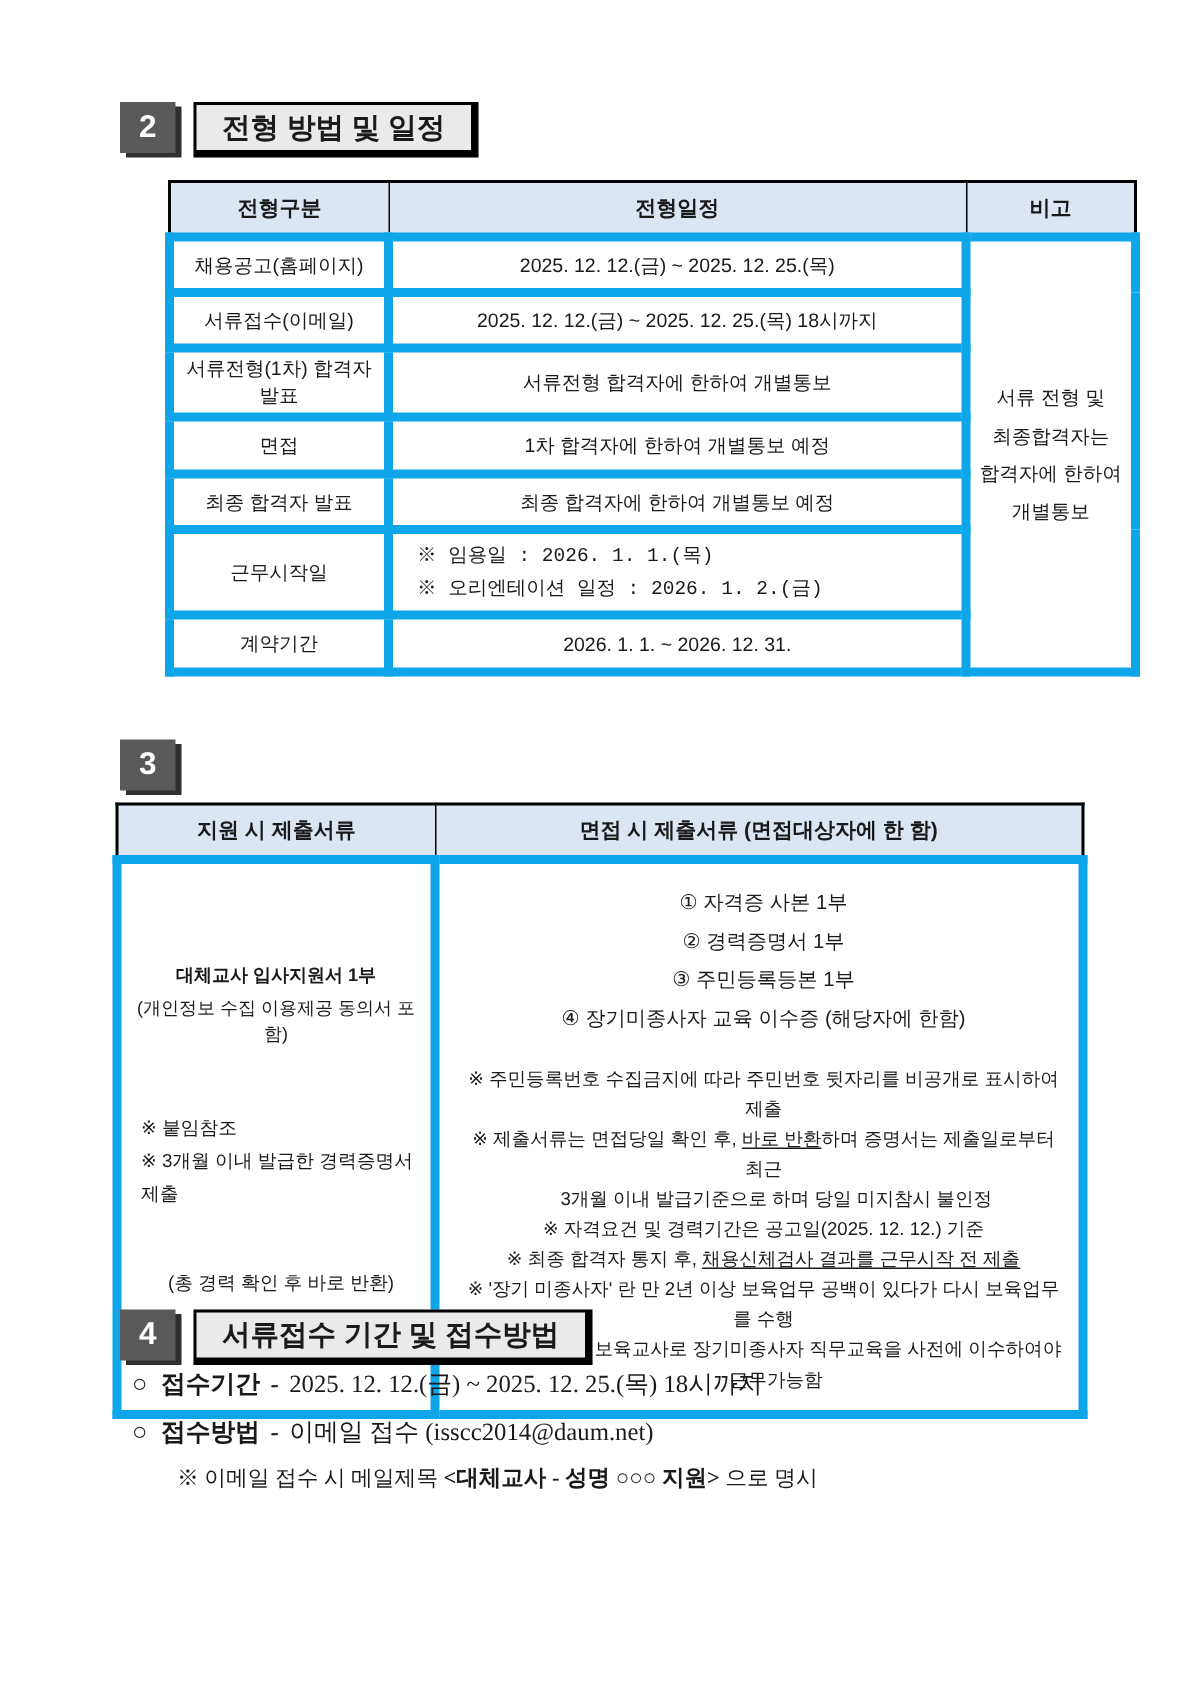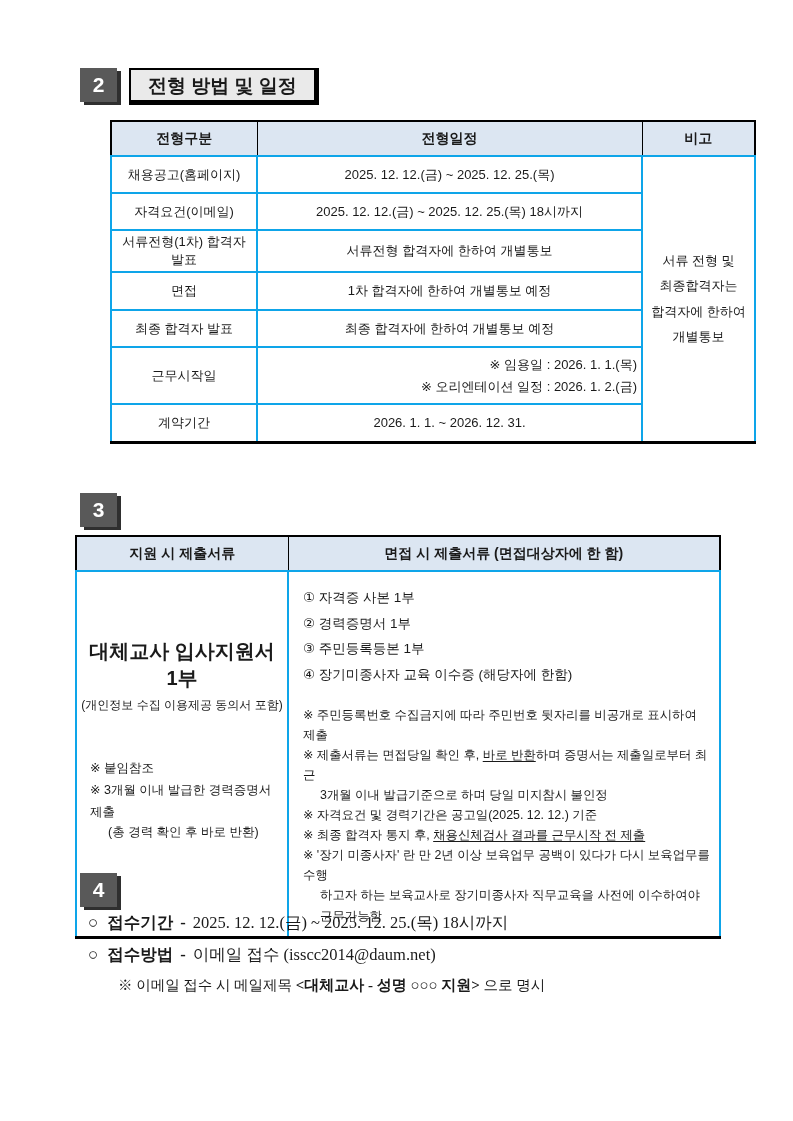--- a/index.html
+++ b/index.html
@@ -21,38 +21,38 @@
     padding:3px 17px 0 17px; font-size:19px; font-weight:bold; line-height:1.4;
     white-space:nowrap;
   }
   
   table { border-collapse:collapse; table-layout:fixed; }
   .doc-table { position:absolute; left:75px; width:644px; border:2px solid #000; border-bottom-width:3px; }
   .doc-table th {
     background:#dce6f2; border:1px solid #000; font-size:14px; font-weight:bold;
     text-align:center; padding:0 2px;
   }
-  .doc-table td { border:2px solid #0ea5e9; font-size:13px; text-align:center; padding:2px 4px; vertical-align:middle; }
+  .doc-table td { border:6px solid #0ea5e9; font-size:13px; text-align:center; padding:2px 4px; vertical-align:middle; }
   #table1 { top:120px;margin-left:35px; }
   #table1 th { height:33px; }
   #table1 tbody tr { height:37px; }
   #table1 tbody tr:nth-child(3), #table1 tbody tr:nth-child(4),
   #table1 tbody tr:nth-child(7) { height:38px; }
   #table1 tbody tr:nth-child(6) { height:57px; }
-  #table1 td.val-left { text-align:right; padding-left:16px; line-height:1.65; }
+  #table1 td.val-left { text-align:left; padding-left:16px; line-height:1.65;font-family:Liberation Mono, monospace; }
   #table1 td.remark-cell { font-size:13px; line-height:1.95; }
   #table2 { top:535px; }
   #table2 th { height:33px;text-align:center; }
   #table2 td { vertical-align:top; }
   #table2 td.apply-cell { height:251px; padding-top:66px; }
-  .apply-title { font-size:20px; font-weight:bold; }
+  .apply-title { font-size:12px; font-weight:bold; }
   .apply-subtitle { font-size:12px; margin-top:5px; }
   .apply-notes { margin-top:44px; text-align:left; padding-left:9px; font-size:12.5px; line-height:1.75; }
-  .apply-note-sub { padding-left:27px; font-size:12.5px; text-align:left; }
-  #table2 td.interview-cell { text-align:left; padding:13px 8px 10px 14px; }
+  .apply-note-sub { padding-left:27px; font-size:12.5px; text-align:left;margin-top:39px; }
+  #table2 td.interview-cell { text-align:center; padding:13px 8px 10px 14px; }
   .iv-items { font-size:13.5px; line-height:1.9; }
   .iv-notes { margin-top:17px; font-size:12.4px; line-height:1.62; }
   .iv-note.indent { padding-left:17px; }
   .underline { text-decoration:underline; text-underline-offset:2px; }
   
   #sec4-body { position:absolute; top:912px; left:88px; font-family:"Liberation Serif","DejaVu Serif",serif; }
   .bullet-line { display:flex; align-items:baseline; font-size:16.5px; margin-bottom:10px; }
   .bullet-circle { font-size:17px; margin-right:9px; }
   .bullet-label { font-weight:bold; margin-right:7px; }
   .bullet-sep { font-weight:bold; margin-right:7px; }
@@ -85,21 +85,21 @@
         <td>채용공고(홈페이지)</td>
         <td>2025. 12. 12.(금) ~ 2025. 12. 25.(목)</td>
         <td class="remark-cell" rowspan="7">
           <div>서류 전형 및</div>
           <div>최종합격자는</div>
           <div>합격자에 한하여</div>
           <div>개별통보</div>
         </td>
       </tr>
       <tr>
-        <td>자격요건(이메일)</td>
+        <td>서류접수(이메일)</td>
         <td>2025. 12. 12.(금) ~ 2025. 12. 25.(목) 18시까지</td>
       </tr>
       <tr>
         <td>서류전형(1차) 합격자 발표</td>
         <td>서류전형 합격자에 한하여 개별통보</td>
       </tr>
       <tr>
         <td>면접</td>
         <td>1차 합격자에 한하여 개별통보 예정</td>
       </tr>
@@ -163,20 +163,21 @@
             <div class="iv-note"><span>※ '장기 미종사자' 란 만 2년 이상 보육업무 공백이 있다가 다시 보육업무를 수행</span></div>
             <div class="iv-note indent"><span>하고자 하는 보육교사로 장기미종사자 직무교육을 사전에 이수하여야 근무가능함</span></div>
           </div>
       </td>
     </tr>
   </tbody>
 </table>
 
 <div class="sec-header" style="top:873px;">
   <div class="sec-badge">4</div>
+  <div class="sec-title-box">서류접수 기간 및 접수방법</div>
 </div>
 
 <div id="sec4-body">
   <div id="sec4-bullets">
       <div class="bullet-line">
         <span class="bullet-circle">○</span>
         <span class="bullet-label">접수기간</span>
         <span class="bullet-sep">-</span>
         <span>2025. 12. 12.(금) ~ 2025. 12. 25.(목) 18시까지</span>
       </div>

